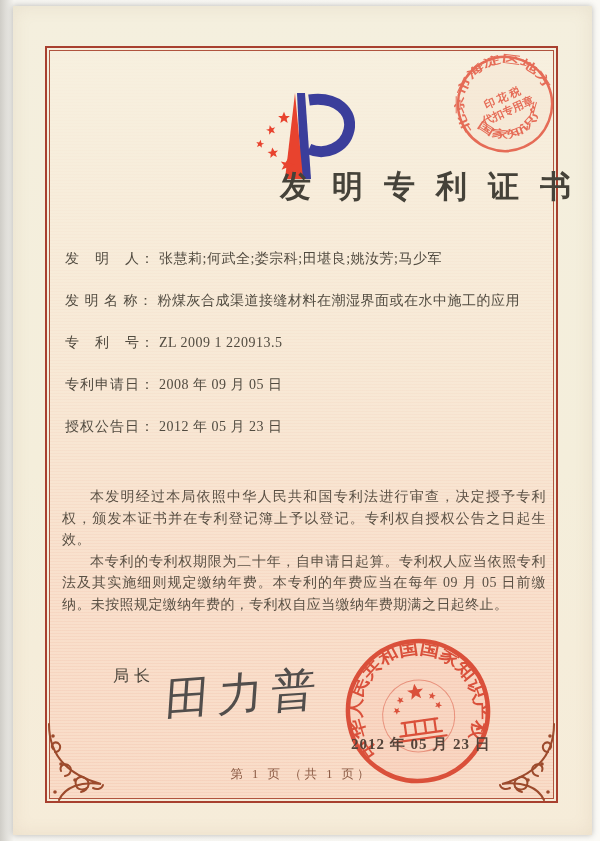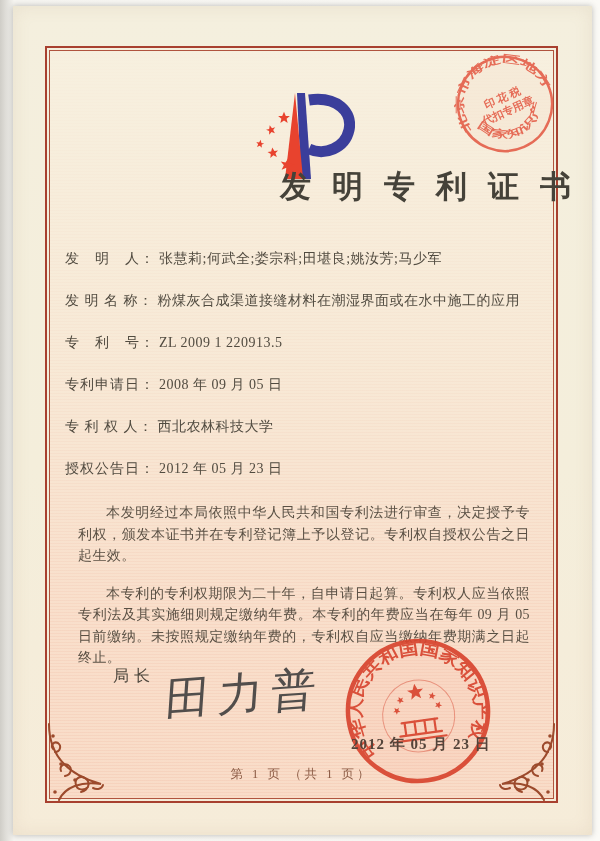--- a/index.html
+++ b/index.html
@@ -18,21 +18,21 @@
   .cert-no{position:absolute;left:52px;top:82px;font-size:13.5px;letter-spacing:3px;color:#5e5a50;z-index:2;}
   .logo{position:absolute;left:238px;top:84px;z-index:2;}
   .title{position:absolute;left:0;top:160px;width:579px;text-align:right;
          font-size:31px;font-weight:600;color:#454239;letter-spacing:21px;text-indent:21px;z-index:2;}
   .fields{position:absolute;left:52px;top:244px;width:480px;z-index:2;}
   .field-row{height:42px;font-size:14px;color:#514b40;white-space:nowrap;}
   .flabel{letter-spacing:1px;}
   .fvalue{margin-left:4px;letter-spacing:.5px;}
   .body-text{position:absolute;left:49px;top:480px;width:484px;z-index:2;
          font-size:14px;line-height:21.5px;color:#5a5044;text-align:justify;}
-  .body-text p{margin:16px;text-indent:2em;letter-spacing:.4px;}
+  .body-text p{margin:0;text-indent:2em;letter-spacing:.4px;}
   .sig-label{position:absolute;left:100px;top:660px;font-size:16px;letter-spacing:5px;color:#4c463c;z-index:2;}
   .sig-name{position:absolute;left:152px;top:658px;font-size:45px;color:#3b3b3b;
          transform:rotate(-4deg) skewX(-8deg);letter-spacing:8px;opacity:.88;z-index:2;}
   .big-seal{position:absolute;left:330px;top:630px;z-index:3;transform:rotate(-8deg);opacity:.92;}
   .seal-date{position:absolute;left:338px;top:729px;width:150px;font-size:15px;font-weight:600;
          color:#54443a;letter-spacing:1px;z-index:4;}
   .tax-seal{position:absolute;left:442px;top:48px;z-index:3;transform:rotate(-24deg);opacity:.82;}
   .ornament{position:absolute;z-index:1;}
   .orn-right{left:479px;top:716px;}
   .orn-left{left:34px;top:716px;transform:scaleX(-1);}
@@ -96,21 +96,20 @@
       <use href="#star" transform="translate(36,75) scale(0.72) rotate(12)" fill="#e8432e"></use>
     </svg>
 
     <div class="title">发明专利证书</div>
 
     <div class="fields">
       <div class="field-row"><span class="flabel">发　明　人：</span><span class="fvalue">张慧莉;何武全;娄宗科;田堪良;姚汝芳;马少军</span></div>
       <div class="field-row"><span class="flabel">发 明 名 称：</span><span class="fvalue">粉煤灰合成渠道接缝材料在潮湿界面或在水中施工的应用</span></div>
       <div class="field-row"><span class="flabel">专　利　号：</span><span class="fvalue">ZL 2009 1 220913.5</span></div>
       <div class="field-row"><span class="flabel">专利申请日：</span><span class="fvalue">2008 年 09 月 05 日</span></div>
-      <div class="field-row"><span class="flabel">专 利 权 人：</span><span class="fvalue">西北农林科技大学</span></div>
       <div class="field-row"><span class="flabel">授权公告日：</span><span class="fvalue">2012 年 05 月 23 日</span></div>
     </div>
 
     <div class="body-text">
       <p>本发明经过本局依照中华人民共和国专利法进行审查，决定授予专利权，颁发本证书并在专利登记簿上予以登记。专利权自授权公告之日起生效。</p>
       <p>本专利的专利权期限为二十年，自申请日起算。专利权人应当依照专利法及其实施细则规定缴纳年费。本专利的年费应当在每年 09 月 05 日前缴纳。未按照规定缴纳年费的，专利权自应当缴纳年费期满之日起终止。</p>
     </div>
 
     <div class="sig-label">局长</div>
     <div class="sig-name">田力普</div>

